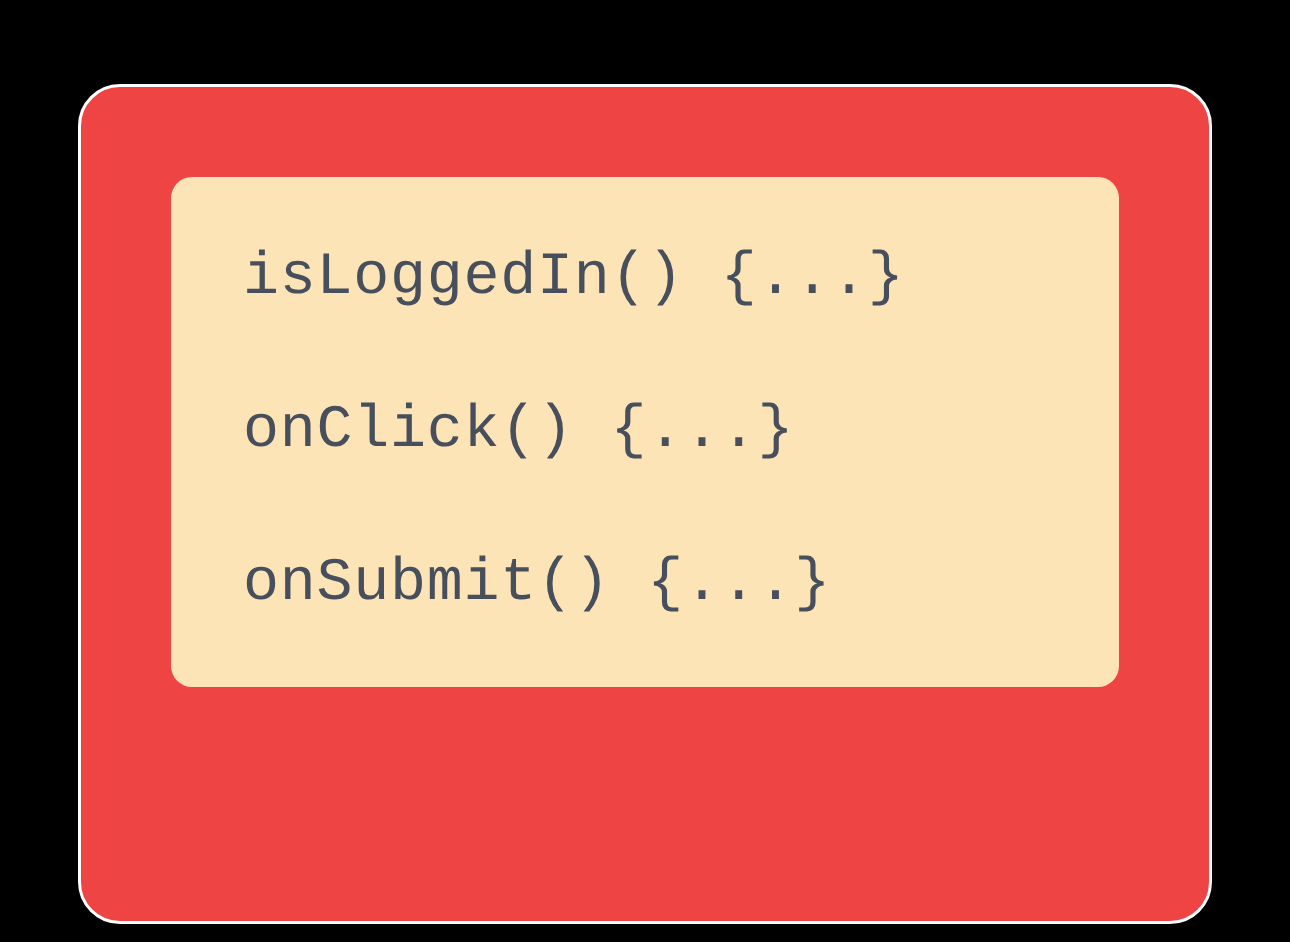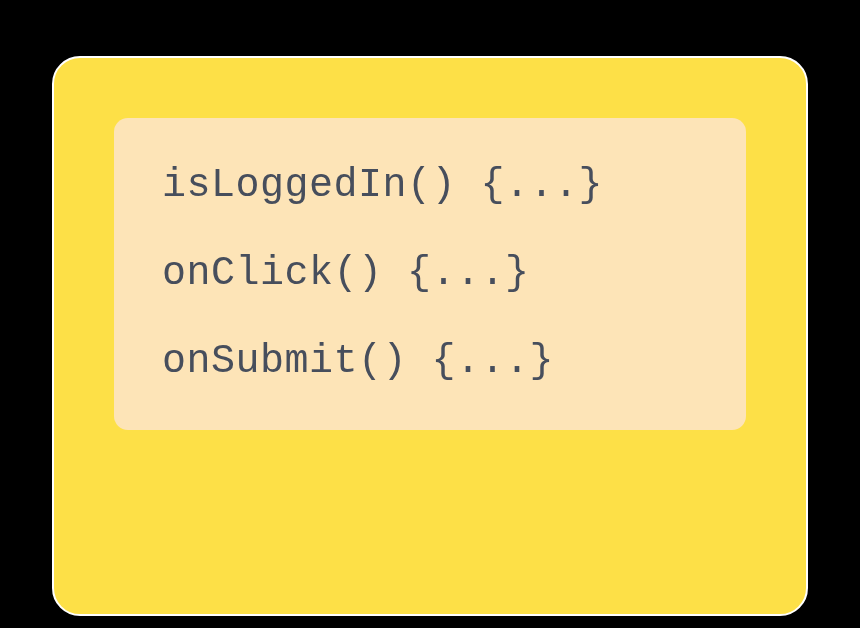--- a/index.html
+++ b/index.html
@@ -12,41 +12,41 @@
       height: 628px;
       background: #000000;
       display: flex;
       align-items: flex-start;
       justify-content: center;
       padding-top: 56px;
     }
     .panel {
       width: 756px;
       height: 560px;
-      background: #fde047;
+      background: #ef4444;
       border: 2px solid #ffffff;
       border-radius: 28px;
       padding: 60px 60px 0 60px;
     }
     .code-box {
       width: 100%;
       background: #fde4b7;
       border-radius: 14px;
       padding: 44px 48px 44px 48px;
     }
     .code-line {
       font-family: ui-monospace, "SFMono-Regular", "Menlo", "Consolas", "Liberation Mono", monospace;
       font-size: 40px;
       color: #474e5c;
       letter-spacing: 0.5px;
       line-height: 1.2;
       white-space: pre;
     }
     .code-line + .code-line {
-      margin-top: 40px;
+      margin-top: 54px;
     }
   </style>
 </head>
 <body>
 
 <div class="panel">
   <div class="code-box">
     <div class="code-line">isLoggedIn() {...}</div>
     <div class="code-line">onClick() {...}</div>
     <div class="code-line">onSubmit() {...}</div>

